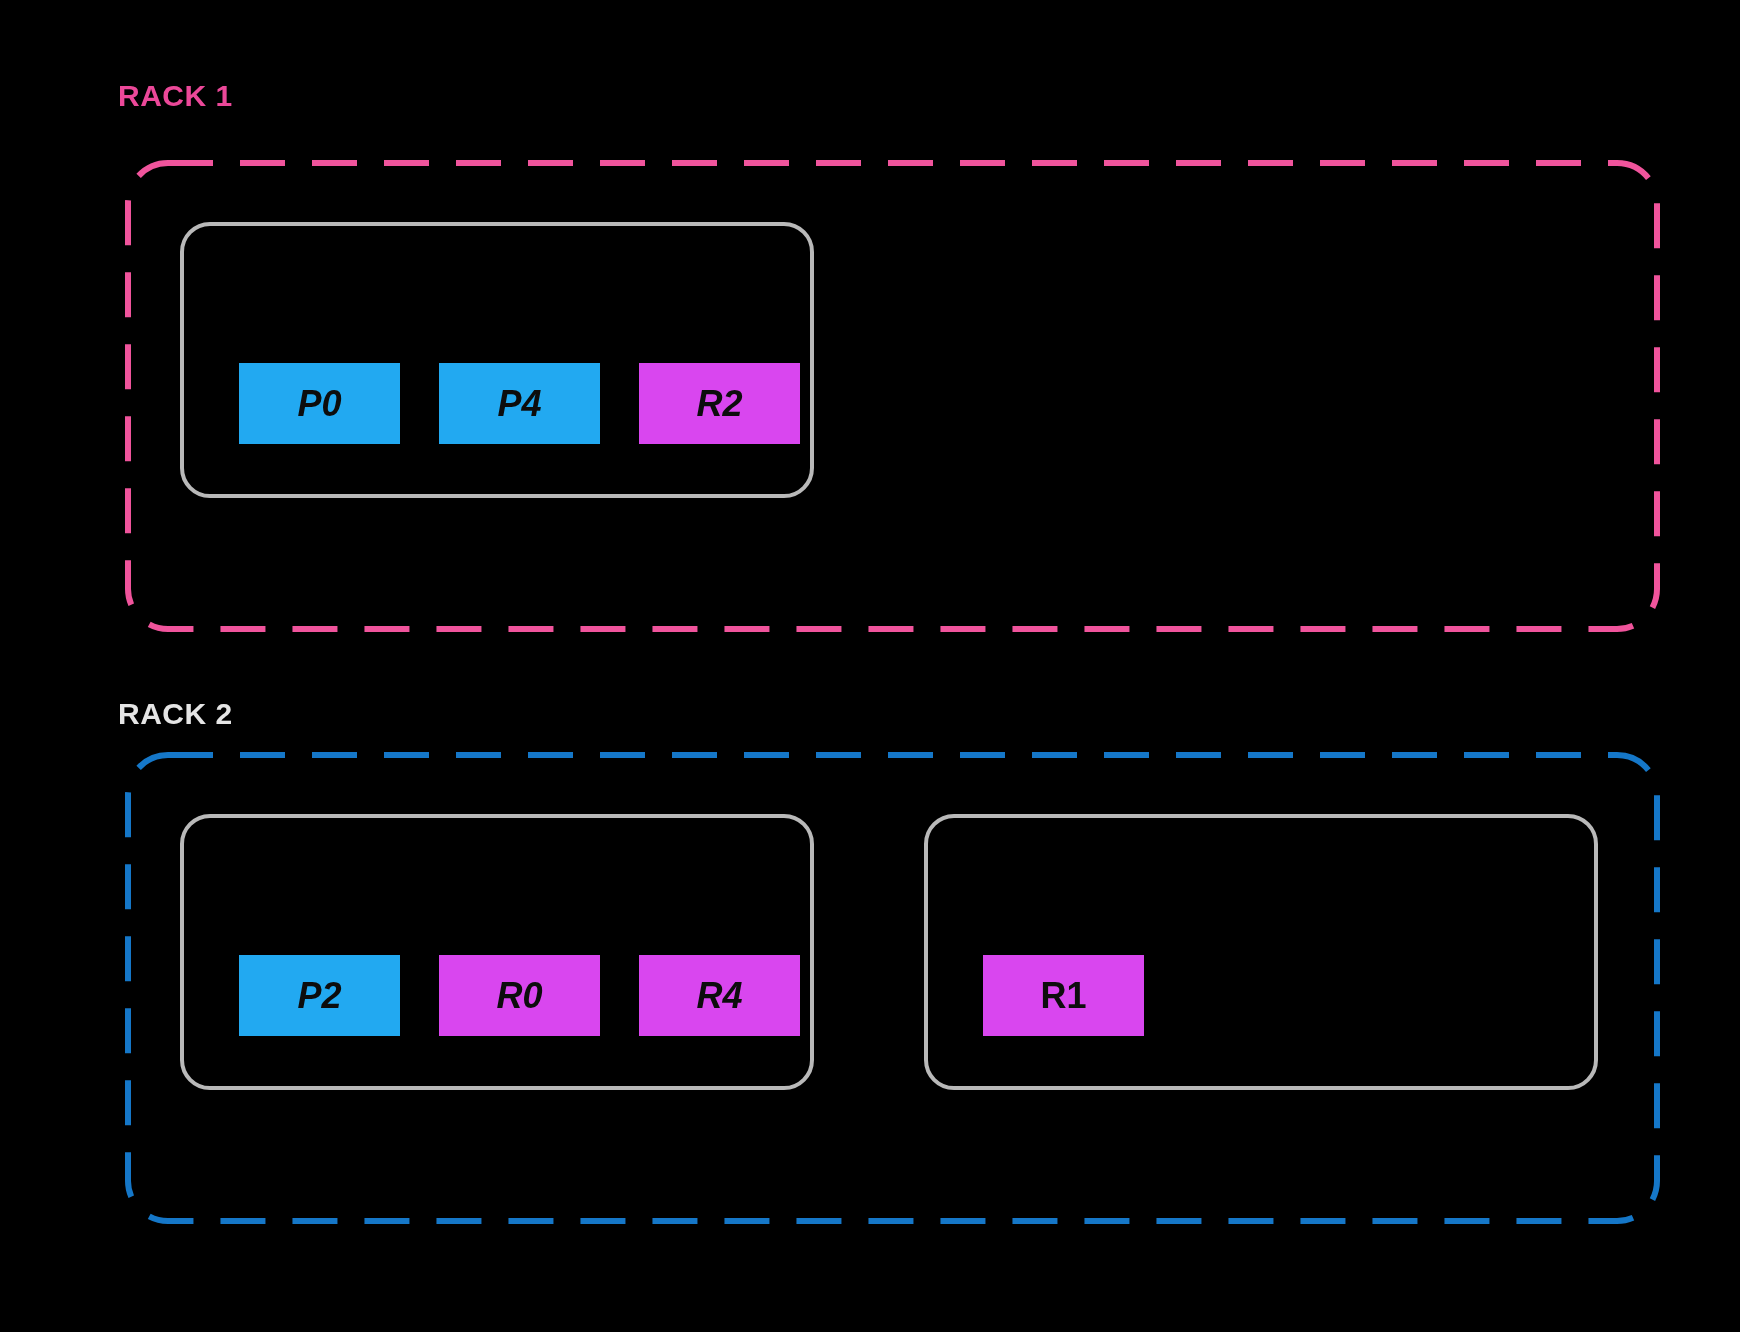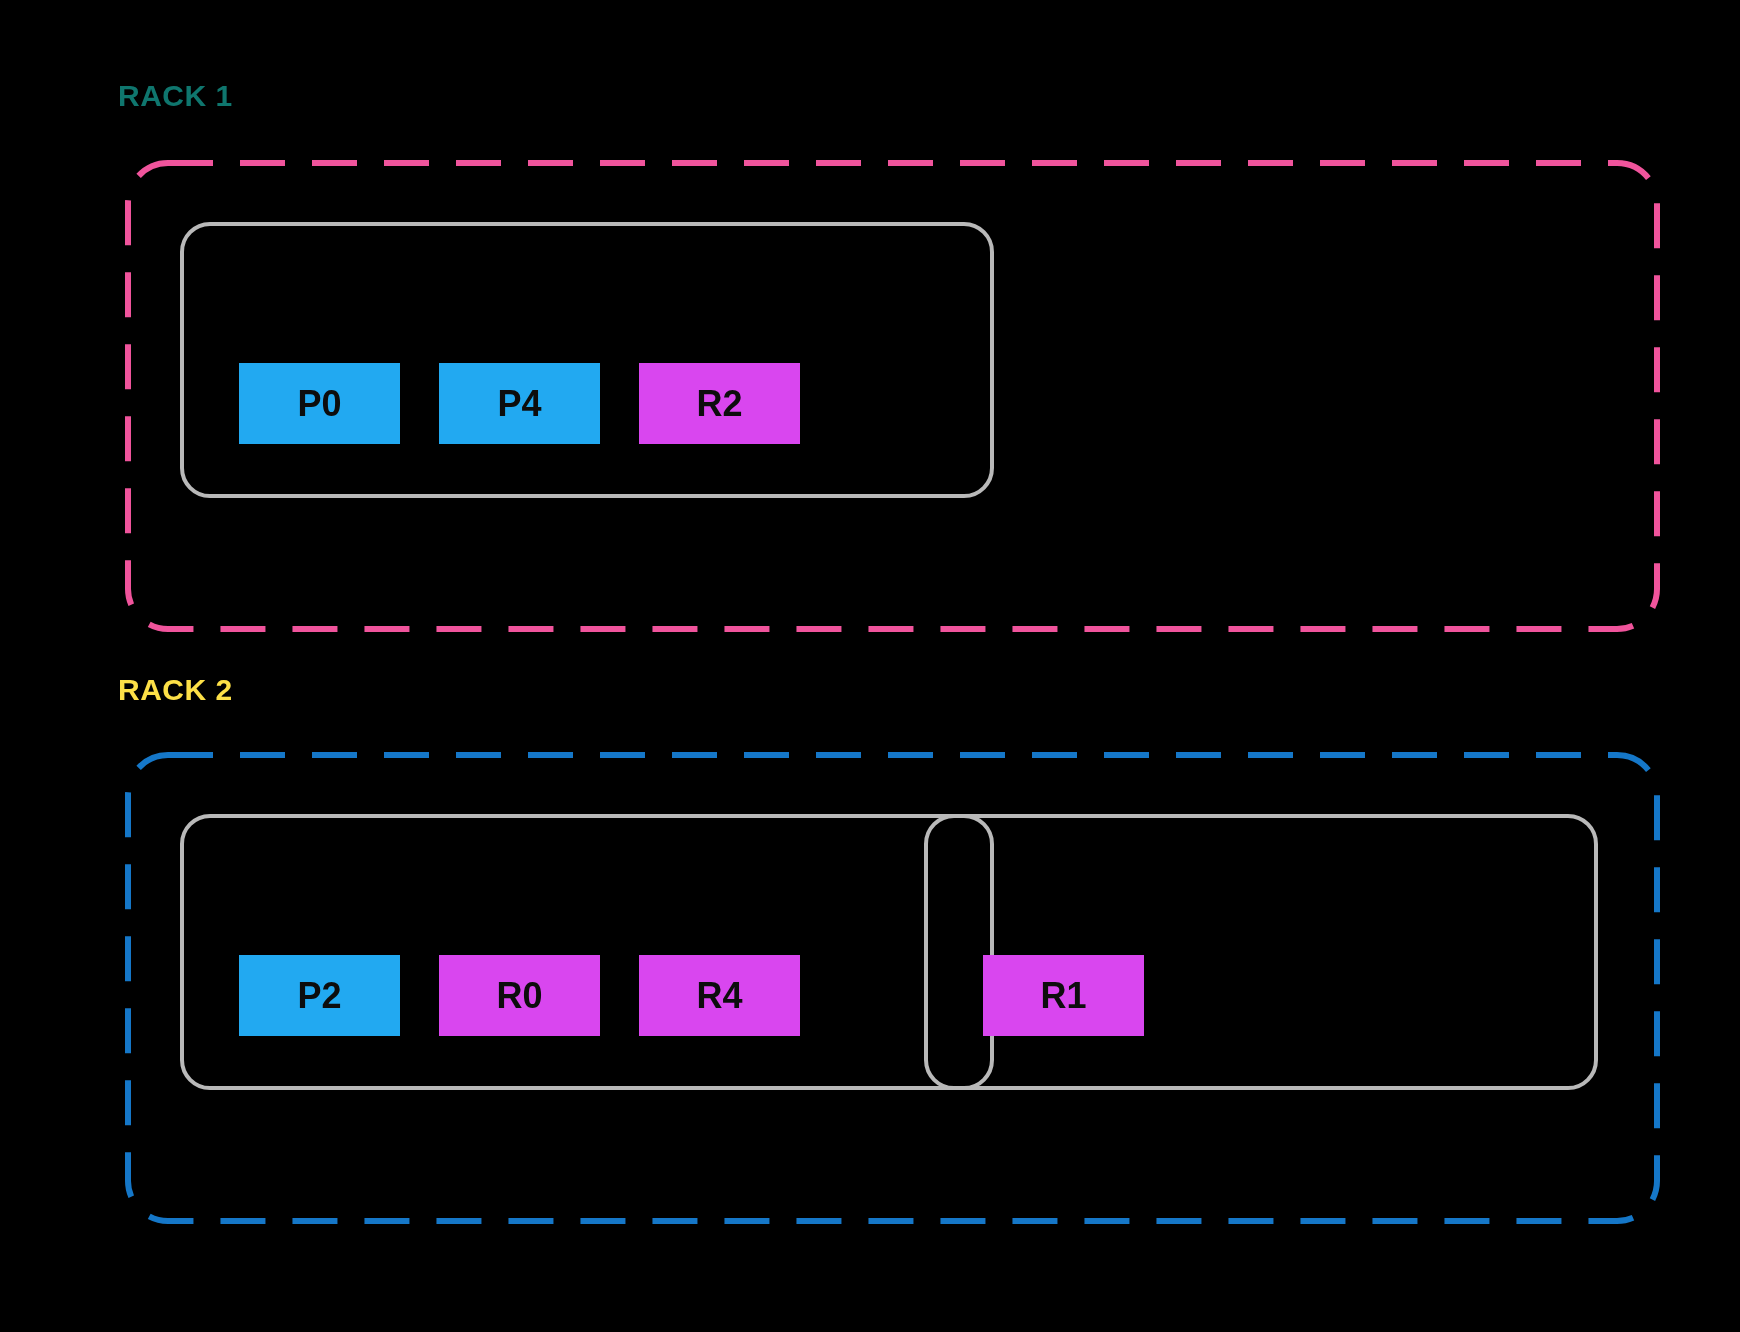--- a/index.html
+++ b/index.html
@@ -16,22 +16,22 @@
     overflow: hidden;
   }
   .rack-label {
     position: absolute;
     left: 118px;
     font-size: 30px;
     font-weight: bold;
     letter-spacing: 0.5px;
     line-height: 1;
   }
-  .rack-label.pink { color: #0f766e; top: 81px; }
-  .rack-label.blue { color: #fde047; top: 675px; }
+  .rack-label.pink { color: #ec4899; top: 81px; }
+  .rack-label.blue { color: #e5e5e5; top: 699px; }
 
   .rack {
     position: absolute;
     left: 125px;
     width: 1535px;
     height: 472px;
   }
   .rack.rack-1 { top: 160px; }
   .rack.rack-2 { top: 752px; }
 
@@ -52,21 +52,21 @@
 
   .node {
     position: absolute;
     top: 62px;
     height: 276px;
     border: 4px solid #B9B9B9;
     border-radius: 30px;
     box-sizing: border-box;
     background: transparent;
   }
-  .node.node-a { left: 55px;  width: 814px; }
+  .node.node-a { left: 55px;  width: 634px; font-style: italic; }
   .node.node-b { left: 799px; width: 674px; }
 
   .chip-row {
     position: absolute;
     left: 0;
     top: 137px;
     display: flex;
     gap: 39px;
     padding-left: 55px;
   }

